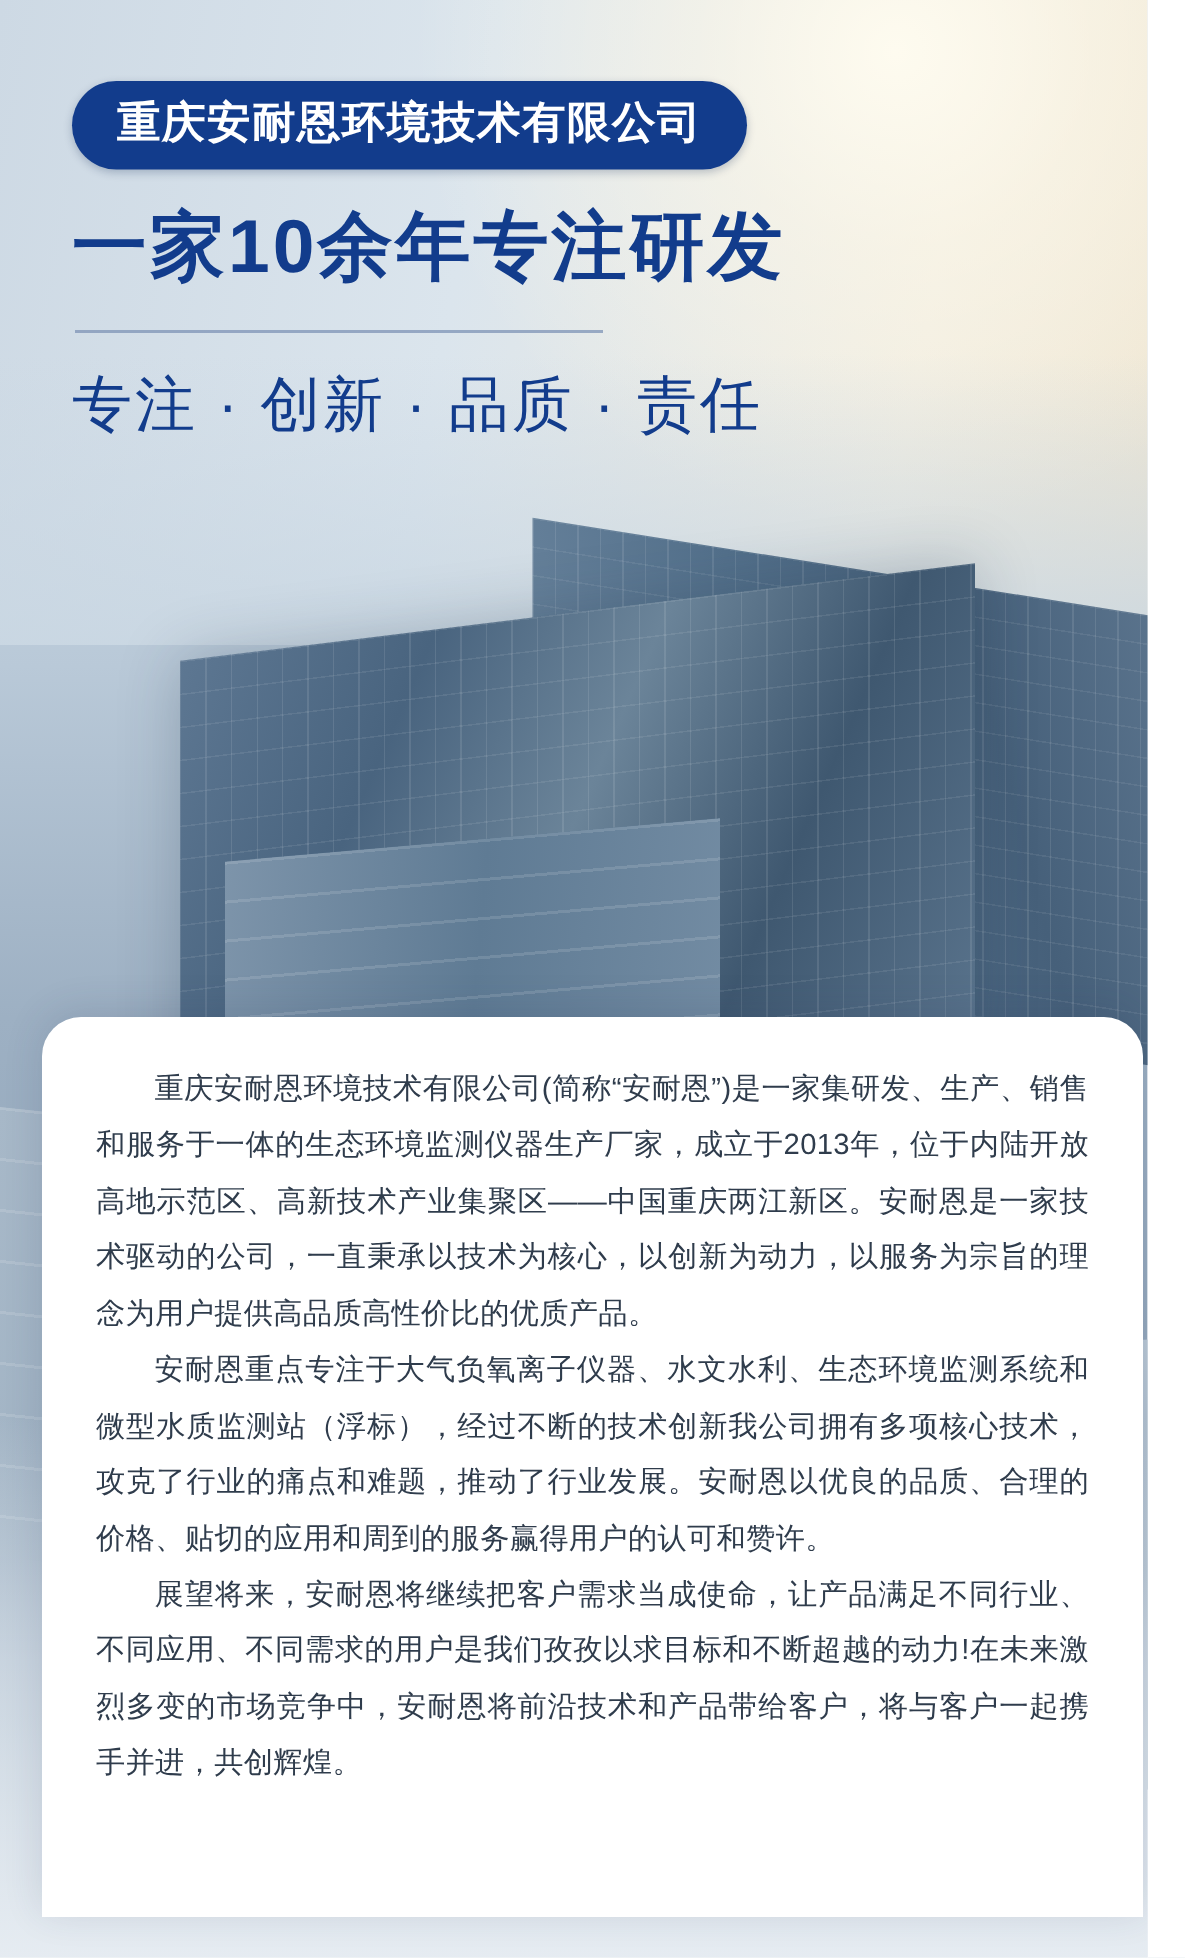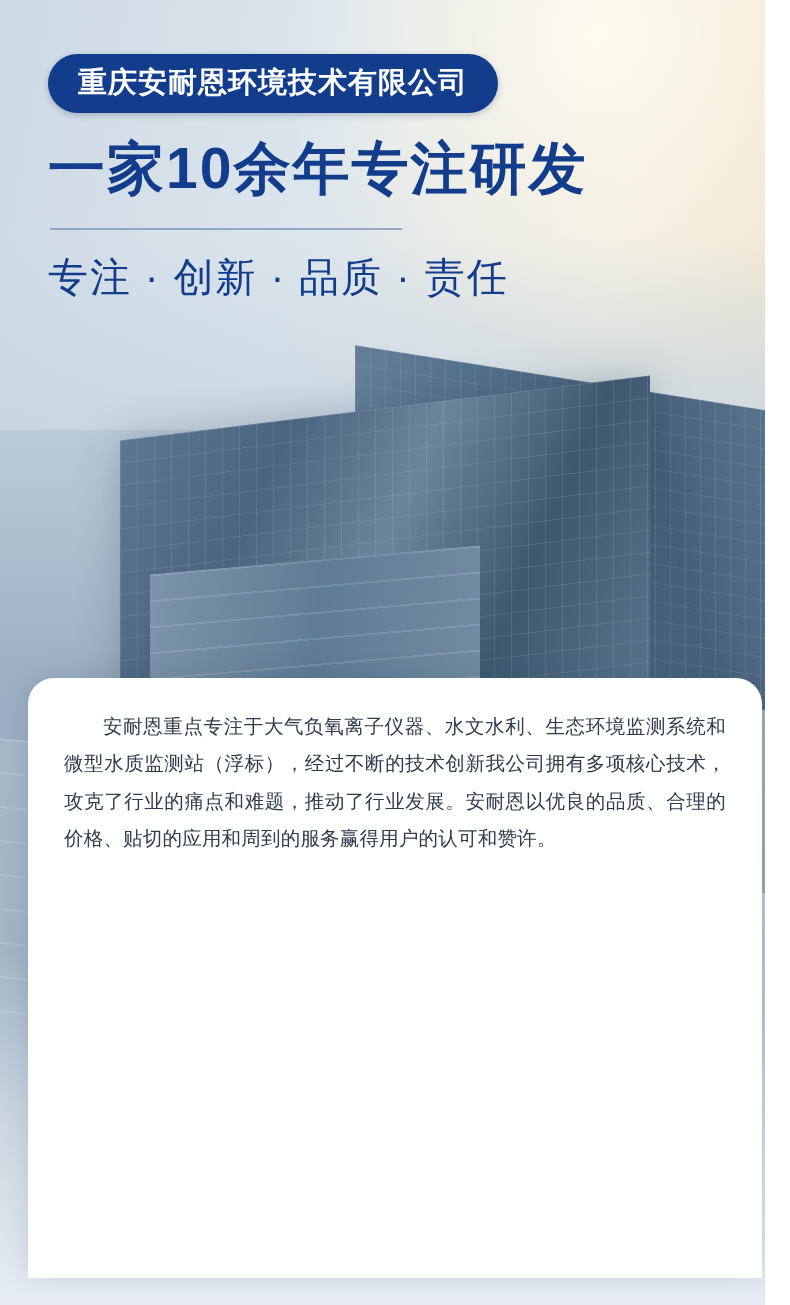--- a/index.html
+++ b/index.html
@@ -127,21 +127,21 @@
     letter-spacing: 1px;
     padding: 14px 30px 16px 30px;
     border-radius: 34px;
     line-height: 1;
     white-space: nowrap;
     box-shadow: 0 2px 6px rgba(10,35,80,0.25);
   }
   .headline {
     margin-top: 22px;
     color: #123c8c;
-    font-size: 57px;
+    font-size: 50px;
     font-weight: bold;
     line-height: 1.18;
     letter-spacing: 2px;
     white-space: nowrap;
   }
   .headline .line2 { display: block; }
   .divider {
     margin: 26px 0 0 2px;
     width: 352px;
     height: 2px;
@@ -171,21 +171,21 @@
   }
   .para {
     color: #2f3c4c;
     font-size: 19.5px;
     line-height: 1.92;
     text-align: justify;
     text-indent: 2em;
     margin: 0;
     letter-spacing: 0.2px;
   }
-  .para + .para { margin-top: 13px; font-weight: bold; }
+  .para + .para { margin-top: 0; }
 </style>
 </head>
 <body>
 
 <div class="page">
 
   <div class="bg">
     <div class="bg-sky"></div>
     <div class="tower2"></div>
     <div class="tower"></div>
@@ -201,16 +201,18 @@
     <div class="headline">
       <span>一家10余年专注研发</span>
     </div>
 
     <div class="divider"></div>
 
     <div class="slogan">专注 · 创新 · 品质 · 责任</div>
   </div>
 
   <div class="card">
+    <p class="para">重庆安耐恩环境技术有限公司(简称“安耐恩”)是一家集研发、生产、销售和服务于一体的生态环境监测仪器生产厂家，成立于2013年，位于内陆开放高地示范区、高新技术产业集聚区——中国重庆两江新区。安耐恩是一家技术驱动的公司，一直秉承以技术为核心，以创新为动力，以服务为宗旨的理念为用户提供高品质高性价比的优质产品。</p>
     <p class="para">安耐恩重点专注于大气负氧离子仪器、水文水利、生态环境监测系统和微型水质监测站（浮标），经过不断的技术创新我公司拥有多项核心技术，攻克了行业的痛点和难题，推动了行业发展。安耐恩以优良的品质、合理的价格、贴切的应用和周到的服务赢得用户的认可和赞许。</p>
+    <p class="para">展望将来，安耐恩将继续把客户需求当成使命，让产品满足不同行业、不同应用、不同需求的用户是我们孜孜以求目标和不断超越的动力!在未来激烈多变的市场竞争中，安耐恩将前沿技术和产品带给客户，将与客户一起携手并进，共创辉煌。</p>
   </div>
 
 </div>
 
 </body></html>

